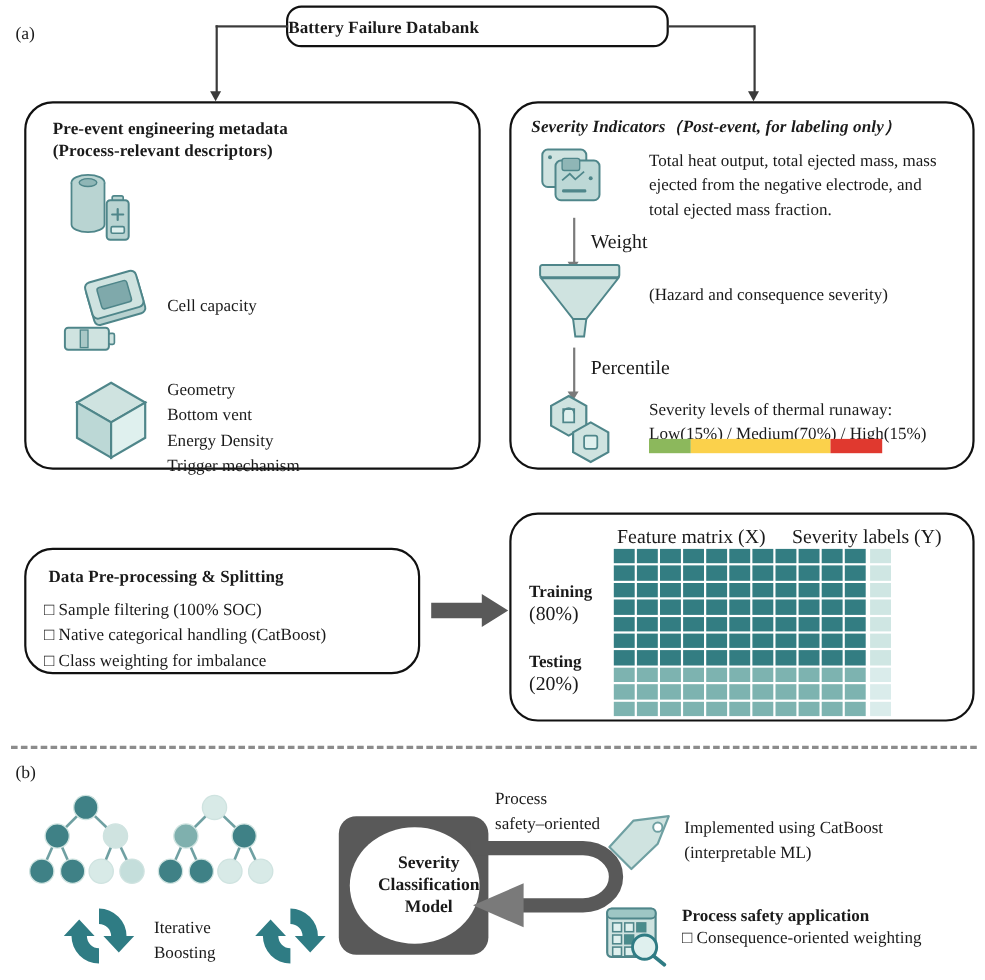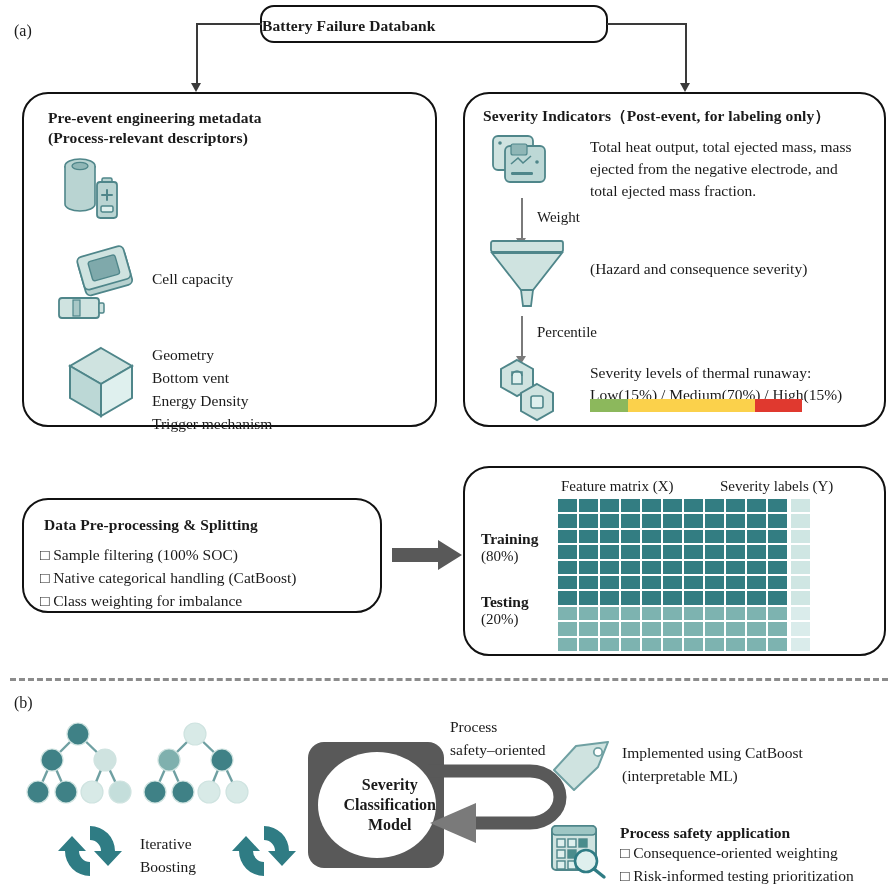--- a/index.html
+++ b/index.html
@@ -75,21 +75,21 @@
 
   
   .sevbar { position: absolute; display: flex; height: 13px; }
   .sevbar > div { height: 100%; }
 
   
   .matrix { position: absolute; display: flex; flex-direction: column; gap: 2px; }
   .mrow { display: flex; gap: 2px; }
   .cell { width: 19px; height: 13.4px; }
 
-  .tiny-label { font-size: 15px; }
+  .tiny-label { font-size: 18px; }
   .bold-label { font-weight: bold; font-size: 15.5px; }
 
   
   .model-outer {
     position: absolute;
     background: #595959;
     border-radius: 16px;
   }
   .model-inner {
     position: absolute;
@@ -169,21 +169,21 @@
     <div class="abs" style="left:128px; top:250px;">
       <div class="list-line">Geometry</div>
       <div class="list-line">Bottom vent</div>
       <div class="list-line">Energy Density</div>
       <div class="list-line">Trigger mechanism</div>
     </div>
   </div>
 
   <div class="rbox" style="left:463px; top:92px; width:423px; height:335px;">
 
-    <div class="box-title" style="position:absolute; left:18px; top:12px; white-space:nowrap;">Severity Indicators（Post-event, for labeling only）</div>
+    <div class="box-title" style="position:absolute; left:18px; top:12px; white-space:nowrap;font-style:italic;">Severity Indicators（Post-event, for labeling only）</div>
 
     <div class="abs" style="left:24px; top:38px;">
       <svg width="72" height="64" viewBox="0 0 72 64">
         <rect x="4" y="4" width="40" height="34" rx="5" fill="#cfe3e0" stroke="#4f868a" stroke-width="1.8"></rect>
         <rect x="16" y="14" width="40" height="36" rx="5" fill="#bdd8d6" stroke="#4f868a" stroke-width="1.8"></rect>
         <rect x="22" y="12" width="16" height="11" rx="2" fill="#8fb6b6" stroke="#4f868a" stroke-width="1.2"></rect>
         <path d="M22 32 L29 26 L34 31 L42 24" fill="none" stroke="#4f868a" stroke-width="1.6"></path>
         <rect x="22" y="40" width="22" height="3" rx="1.2" fill="#4f868a"></rect>
         <circle cx="48" cy="30" r="1.8" fill="#4f868a"></circle>
         <circle cx="11" cy="11" r="1.8" fill="#4f868a"></circle>
@@ -525,19 +525,15 @@
       <circle cx="38" cy="41" r="11" fill="#dff0ee" stroke="#2f7c84" stroke-width="2.6"></circle>
       <line x1="46" y1="49" x2="56" y2="57" stroke="#2f7c84" stroke-width="3.4" stroke-linecap="round"></line>
     </svg>
   </div>
   <div class="abs" style="left:620px; top:824px;">
     <div class="bold-label">Process safety application</div>
     <div class="list-line">
       <span>□</span>
       <span>Consequence-oriented weighting</span>
     </div>
-    <div class="list-line">
-      <span>□</span>
-      <span>Risk-informed testing prioritization</span>
-    </div>
   </div>
 
 </div>
 
 </body></html>

